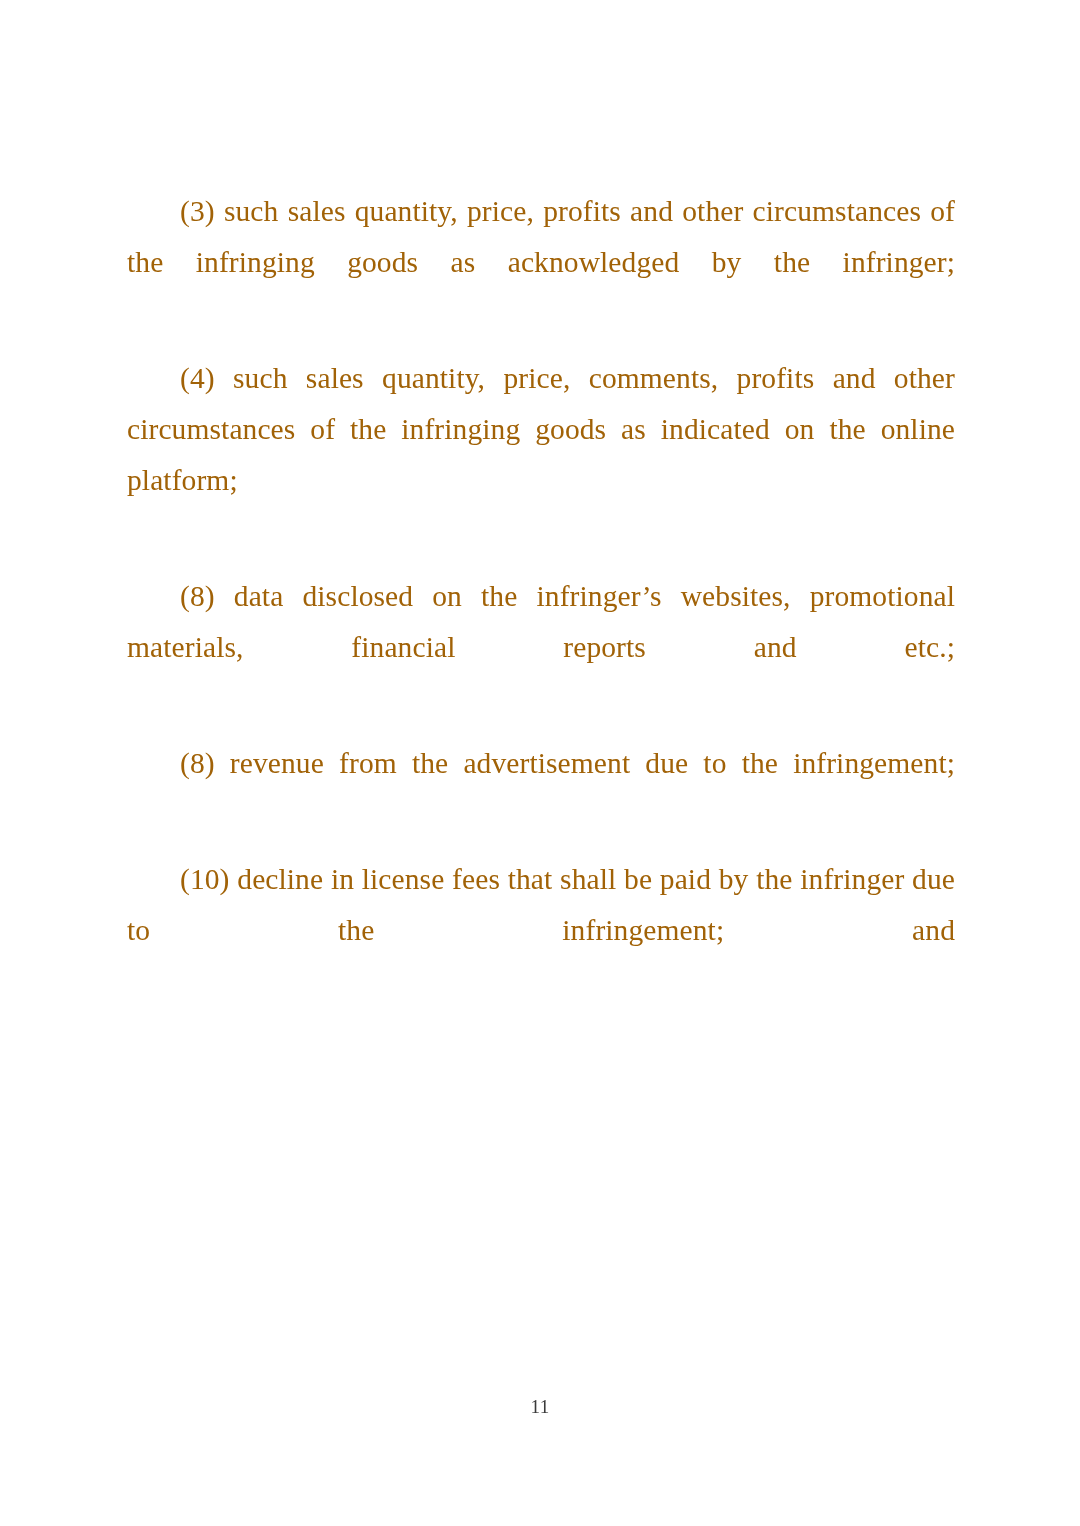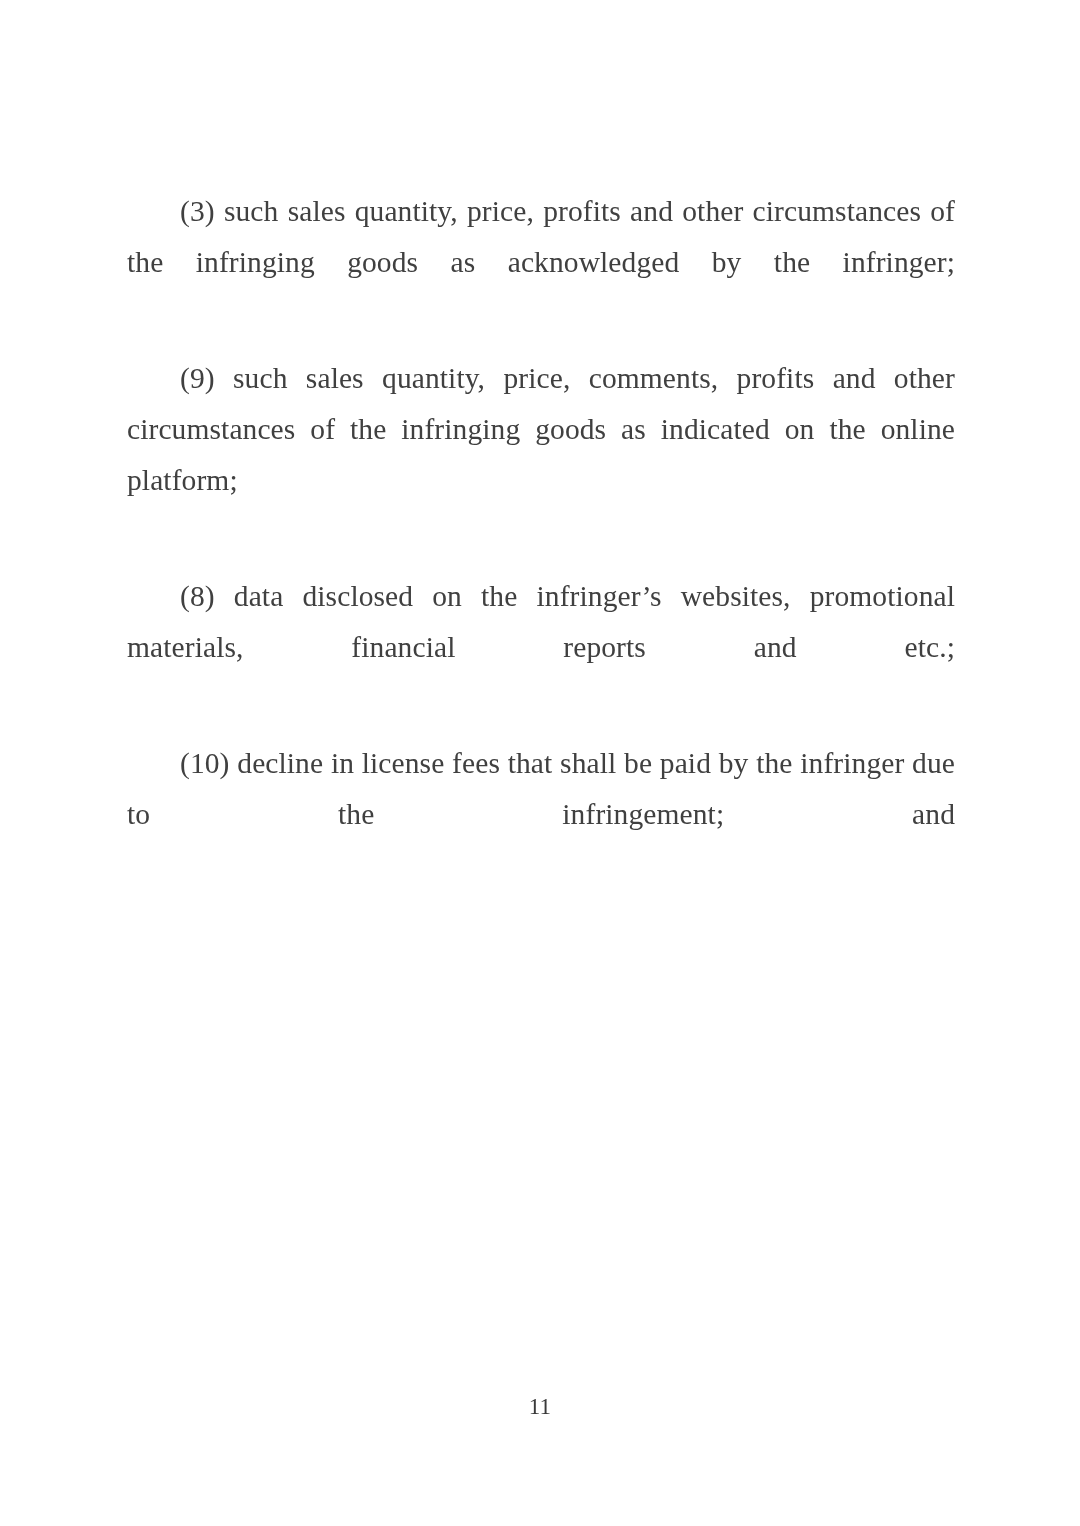--- a/index.html
+++ b/index.html
@@ -33,21 +33,21 @@
   }
 
   .para {
     margin: 0 0 14px 0;
     padding: 0;
     text-align: justify;
     text-justify: inter-word;
     font-size: 29.5px;
     line-height: 51px;
     text-indent: 53px;
-    color: #404040;
+    color: #a16207;
     letter-spacing: 0.1px;
     word-spacing: 0.2px;
     hyphens: none;
     -webkit-hyphens: none;
   }
 
   .para:last-of-type {
     margin-bottom: 0;
   }
 
@@ -61,37 +61,38 @@
   .footer {
     position: absolute;
     left: 0;
     top: 1396px;
     width: 1080px;
     text-align: center;
   }
 
   .page-number {
     display: inline-block;
-    font-size: 23px;
+    font-size: 19px;
     line-height: 22px;
     color: #3a3a3a;
     font-family: "Liberation Serif", "DejaVu Serif", serif;
     letter-spacing: 0.3px;
   }
 </style>
 </head>
 <body>
 
 <div class="page">
 
   <div class="content">
 
     <p class="para">(3)  such sales quantity, price, profits and other circumstances of the infringing goods as acknowledged by the infringer;</p>
-    <p class="para">(9) such sales quantity, price, comments, profits and other circumstances of the infringing goods as indicated on the online platform;</p>
+    <p class="para">(4) such sales quantity, price, comments, profits and other circumstances of the infringing goods as indicated on the online platform;</p>
     <p class="para">(8) data disclosed on the infringer’s websites, promotional materials, financial reports and etc.;</p>
+    <p class="para">(8)  revenue from the advertisement due to the infringement;</p>
     <p class="para">(10)  decline in license fees that shall be paid by the infringer due to the infringement; and</p>
 
   </div>
 
   <div class="footer">
     <span class="page-number">11</span>
   </div>
 
 </div>
 

